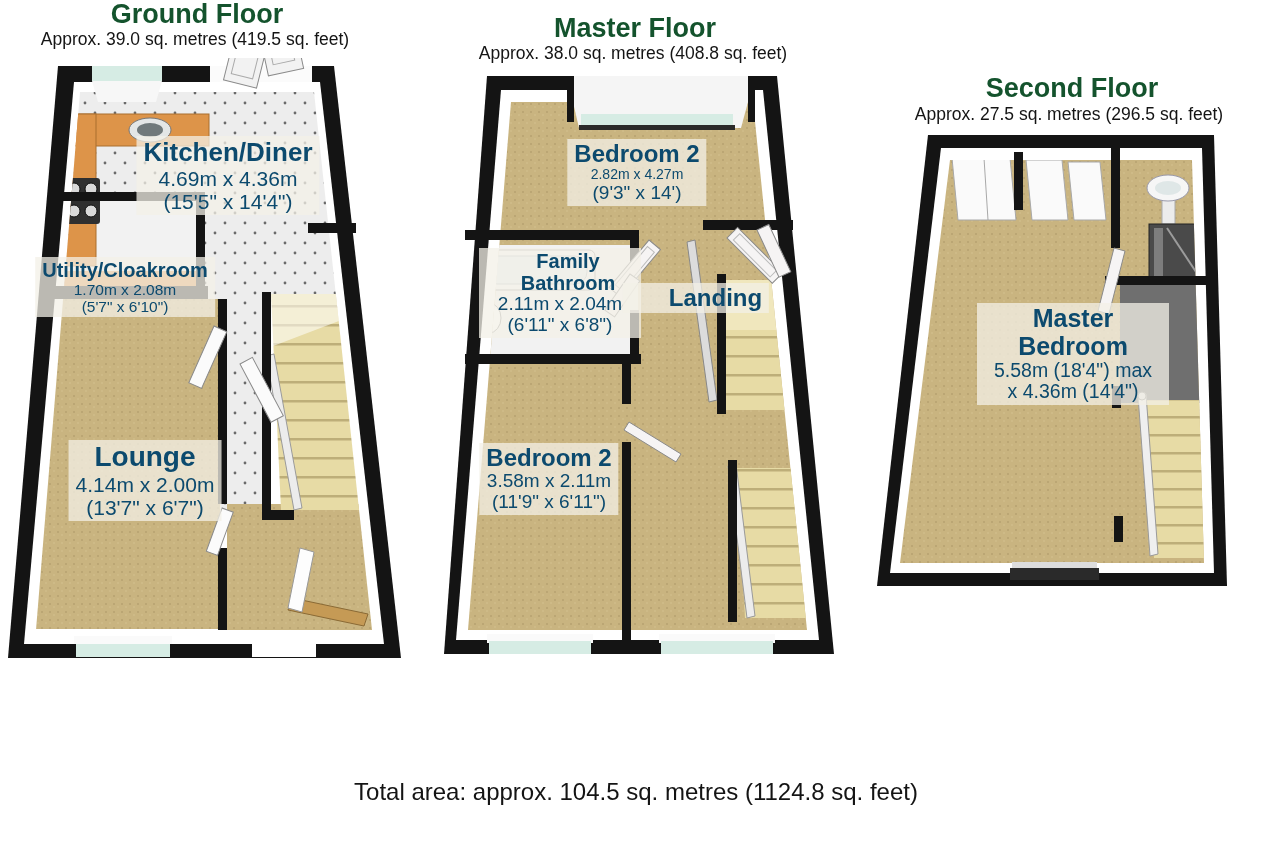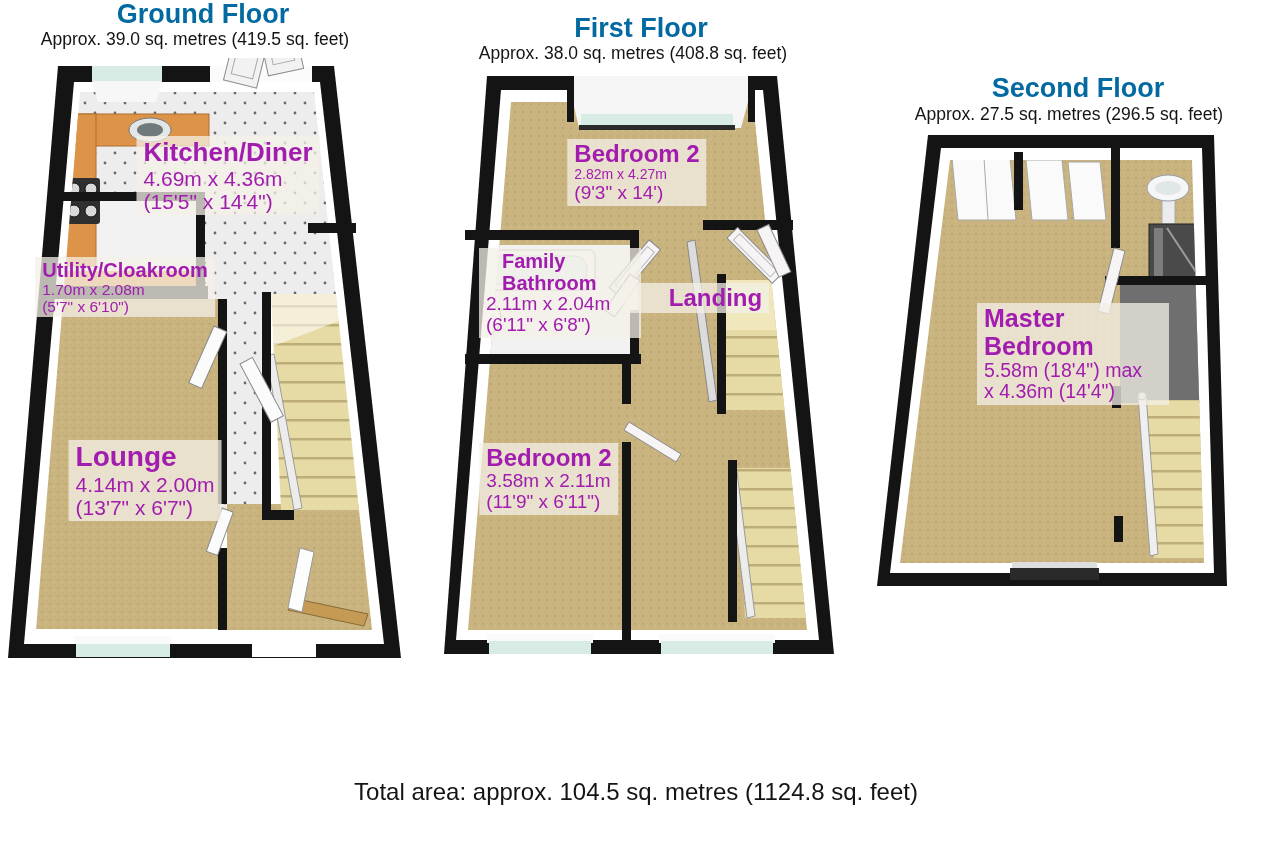--- a/index.html
+++ b/index.html
@@ -1,26 +1,26 @@
 <!DOCTYPE html>
 <html><head>
 <meta charset="utf-8">
 <style>
   html,body{margin:0;padding:0;background:#fff;}
   .canvas{position:relative;width:1272px;height:864px;background:#ffffff;
           font-family:"Liberation Sans",sans-serif;color:#111;overflow:hidden;}
   .floor{position:absolute;top:0;}
   .floor-title{position:absolute;transform:translateX(-50%);font-weight:bold;
-               font-size:27px;line-height:29px;white-space:nowrap;color:#0369a1;margin-left:6px;}
+               font-size:27px;line-height:29px;white-space:nowrap;color:#14532d;}
   .floor-subtitle{position:absolute;transform:translateX(-50%);font-size:17.5px;
                   line-height:20px;white-space:nowrap;color:#141414;}
   .plan{position:absolute;}
-  .room-label{position:absolute;transform:translateX(-50%);
+  .room-label{position:absolute;transform:translateX(-50%);text-align:center;
               background:rgba(243,240,231,0.75);padding:2px 7px;line-height:1.1;
-              color:#a21caf;}
+              color:#0c4a6e;}
   .room-name{font-weight:bold;}
   .room-dim{white-space:nowrap;}
   .total-area{position:absolute;transform:translateX(-50%);font-size:24px;
               white-space:nowrap;color:#141414;}
 </style>
 </head>
 <body>
 
 <div class="canvas">
 
@@ -146,21 +146,21 @@
       <div class="room-dim" style="font-size:15.5px;">(5'7" x 6'10")</div>
     </div>
     <div class="room-label" style="left:145px;top:440px;">
       <div class="room-name" style="font-size:28px;">Lounge</div>
       <div class="room-dim" style="font-size:21px;">4.14m x 2.00m</div>
       <div class="room-dim" style="font-size:21px;">(13'7" x 6'7")</div>
     </div>
   </section>
 
   <section class="floor" style="left:425px;width:422px;height:690px;">
-    <div class="floor-title" style="left:210px;top:14px;">First Floor</div>
+    <div class="floor-title" style="left:210px;top:14px;">Master Floor</div>
     <div class="floor-subtitle" style="left:208px;top:43px;">Approx. 38.0 sq. metres (408.8 sq. feet)</div>
 
     <svg class="plan" style="left:0;top:70px;" width="420" height="594" viewBox="0 0 420 594">
       <defs>
         <pattern id="carpetF" width="8" height="8" patternUnits="userSpaceOnUse">
           <rect width="8" height="8" fill="#c9b480"></rect>
           <circle cx="2" cy="2" r="0.9" fill="#b5a06e"></circle>
           <circle cx="6" cy="5" r="0.8" fill="#d6c290"></circle>
         </pattern>
         <pattern id="stepsF" width="20" height="19" patternUnits="userSpaceOnUse">

